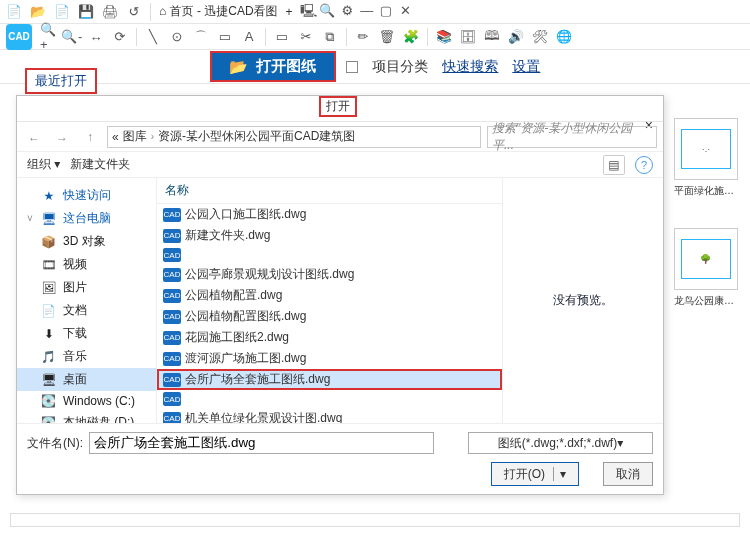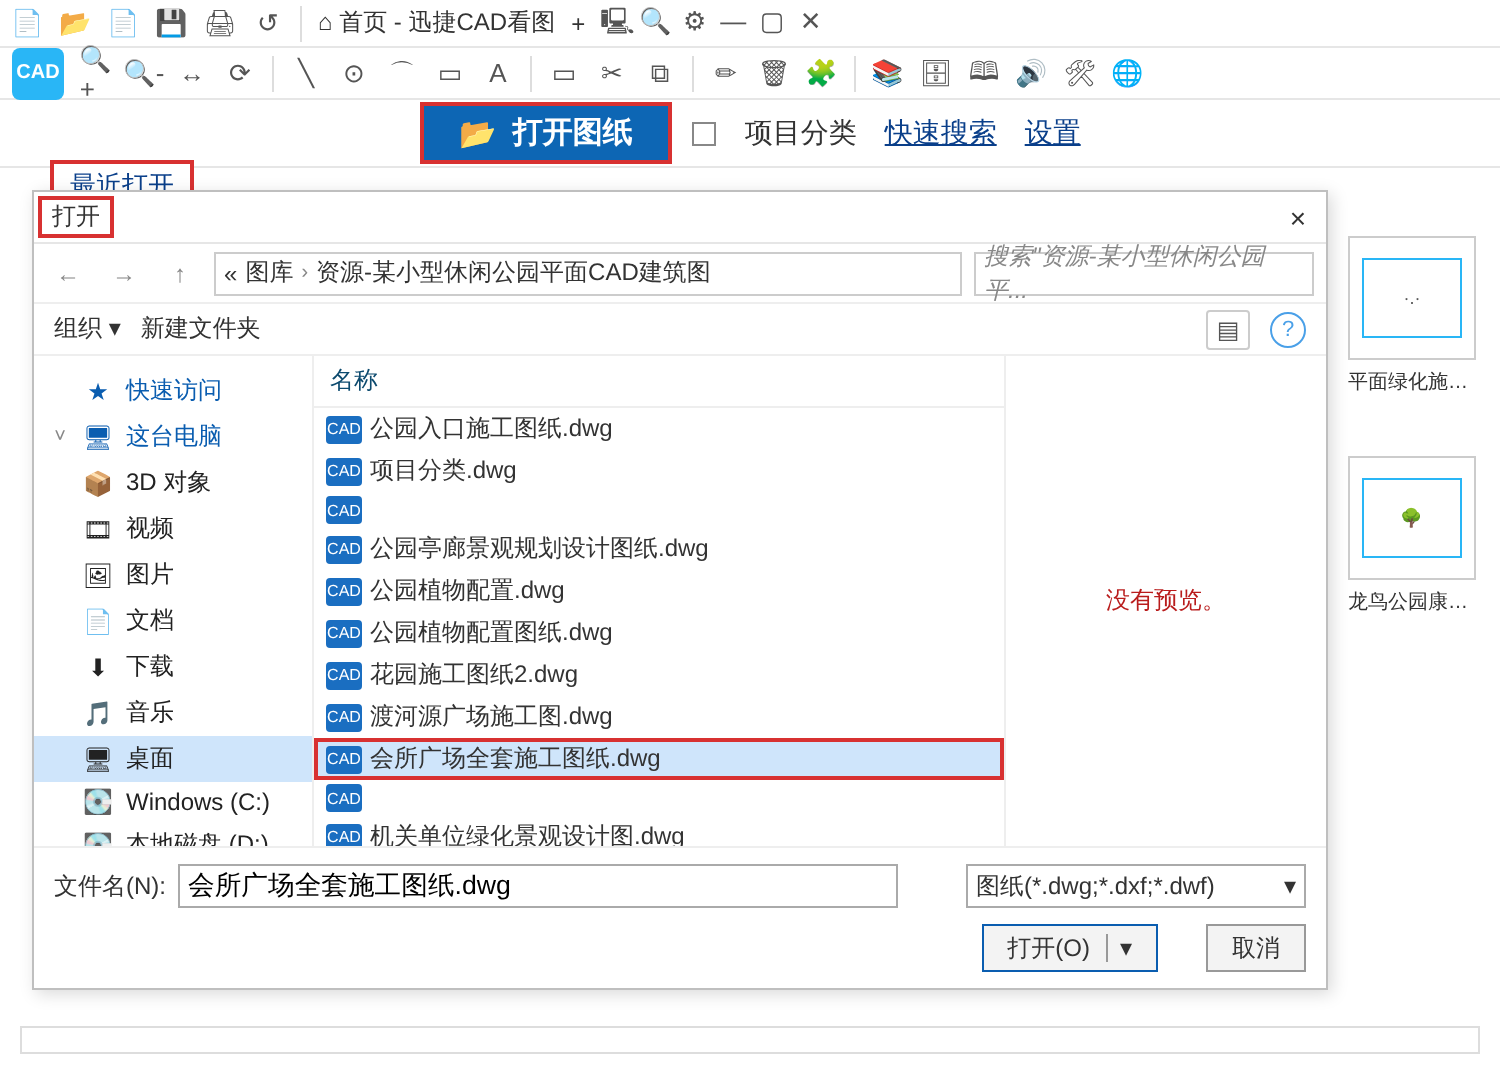--- a/index.html
+++ b/index.html
@@ -12,25 +12,25 @@
 
   
   .banner { height: 34px; display: flex; align-items: center; justify-content: center; gap: 10px; border-bottom: 1px solid #e6e6e6; }
   .open-drawing-btn { border: 2px solid #d83131; background: #0d66b4; color: #fff; padding: 4px 18px; display: flex; align-items: center; gap: 8px; font-size: 15px; font-weight: bold; }
   .open-drawing-btn .folder-icon { color: #ffd54f; }
   .banner .links { display: flex; align-items: center; gap: 14px; font-size: 14px; }
   .banner .links span { color: #0a3f8a; text-decoration: underline; }
   .checkbox { width: 12px; height: 12px; border: 1px solid #888; display: inline-block; }
 
   
-  .recent-cut { position: absolute; left: 25px; top: 80px; border: 2px solid #d83131; padding: 2px 8px; font-size: 13px; color: #0a3f8a; background: #fff; }
+  .recent-cut { position: absolute; left: 25px; top: 68px; border: 2px solid #d83131; padding: 2px 8px; font-size: 13px; color: #0a3f8a; background: #fff; }
 
   
   .dialog { position: absolute; left: 16px; top: 95px; width: 648px; height: 400px; background: #fff; border: 1px solid #bfbfbf; box-shadow: 2px 2px 8px rgba(0,0,0,0.15); display: flex; flex-direction: column; }
-  .dlg-title { height: 26px; display: flex; align-items: center; padding: 0 6px; border-bottom: 1px solid #e6e6e6; }
+  .dlg-title { height: 26px; display: flex; align-items: center; padding: 0 6px; border-bottom: 1px solid #e6e6e6; flex-direction: column; }
   .dlg-title .txt { border: 2px solid #d83131; padding: 0px 5px; font-size: 12px; margin-left: -4px; }
   .dlg-title .close { margin-left: auto; color: #333; font-size: 14px; padding: 0 4px; }
 
   .dlg-nav { height: 30px; display: flex; align-items: center; gap: 6px; padding: 0 6px; border-bottom: 1px solid #eee; }
   .navbtn { width: 22px; height: 22px; border: 1px solid transparent; border-radius: 3px; display: flex; align-items: center; justify-content: center; color: #888; }
   .breadcrumb { flex: 1; height: 22px; border: 1px solid #ccc; display: flex; align-items: center; padding: 0 4px; gap: 4px; }
   .breadcrumb .chev { color: #888; font-size: 10px; }
   .searchbox { width: 170px; height: 22px; border: 1px solid #ccc; padding: 0 4px; display: flex; align-items: center; color: #888; font-style: italic; }
 
   .dlg-toolbar { height: 26px; display: flex; align-items: center; gap: 10px; padding: 0 10px; border-bottom: 1px solid #eee; }
@@ -46,26 +46,26 @@
   .side-expand { width: 10px; text-align: center; color: #888; font-size: 10px; }
   .side-icon { width: 16px; text-align: center; }
 
   .filelist { flex: 1; overflow-y: auto; border-right: 1px solid #eee; }
   .filelist .hdr { padding: 4px 8px; color: #0c4a6e; border-bottom: 1px solid #eee; position: sticky; top: 0; background: #fff; }
   .file-row { display: flex; align-items: center; gap: 4px; padding: 2px 6px; font-size: 12px; }
   .file-row .cad-ico { width: 18px; height: 14px; background: #1a6ec1; color: #fff; font-size: 8px; display: flex; align-items: center; justify-content: center; border-radius: 2px; }
   .file-row.selected { background: #cfe5fb; }
   .file-row.highlighted { outline: 2px solid #d83131; outline-offset: -2px; }
 
-  .preview { width: 160px; display: flex; align-items: center; justify-content: center; color: #b91c1c; font-size: 12px; }
+  .preview { width: 160px; display: flex; align-items: center; justify-content: center; color: #0f172a; font-size: 12px; }
 
   .dlg-footer { border-top: 1px solid #eee; padding: 8px 10px; display: flex; flex-direction: column; gap: 8px; }
   .footer-row { display: flex; align-items: center; gap: 6px; }
   .filename-input { flex: 1; height: 22px; border: 1px solid #aaa; padding: 0 4px; }
-  .filetype-sel { width: 170px; height: 22px; border: 1px solid #aaa; padding: 0 4px; display: flex; align-items: center; justify-content: space-between; margin-left: 28px;}
+  .filetype-sel { width: 185px; height: 22px; border: 1px solid #aaa; padding: 0 4px; display: flex; align-items: center; justify-content: center; margin-left: 28px;}
   .btn { height: 24px; border: 1px solid #999; background: #f3f3f3; padding: 0 12px; display: flex; align-items: center; }
   .btn.primary { border-color: #0a5db0; position: relative; }
   .btn .drop { border-left: 1px solid #999; margin-left: 8px; padding-left: 6px; }
 
   
   .thumbpane { position: absolute; right: 10px; top: 118px; width: 66px; display: flex; flex-direction: column; gap: 30px; }
   .thumb { width: 64px; height: 62px; border: 1px solid #ccc; background: #fff; display: flex; flex-direction: column; align-items: center; justify-content: center; font-size: 9px; color: #555; }
   .thumb .pic { width: 50px; height: 40px; border: 1px solid #29b6f6; display: flex; align-items: center; justify-content: center; }
   .thumb-label { font-size: 10px; color: #333; text-align: center; margin-top: 4px; white-space: nowrap; overflow: hidden; text-overflow: ellipsis; width: 64px; }
   
@@ -242,21 +242,21 @@
       </div>
     <div class="filelist">
       <div class="hdr">名称</div>
       <div id="files">
           <div class="file-row">
             <span class="cad-ico">CAD</span>
             <span>公园入口施工图纸.dwg</span>
           </div>
           <div class="file-row">
             <span class="cad-ico">CAD</span>
-            <span>项目分类.dwg</span>
+            <span>新建文件夹.dwg</span>
           </div>
           <div class="file-row">
             <span class="cad-ico">CAD</span>
           </div>
           <div class="file-row">
             <span class="cad-ico">CAD</span>
             <span>公园亭廊景观规划设计图纸.dwg</span>
           </div>
           <div class="file-row">
             <span class="cad-ico">CAD</span>

